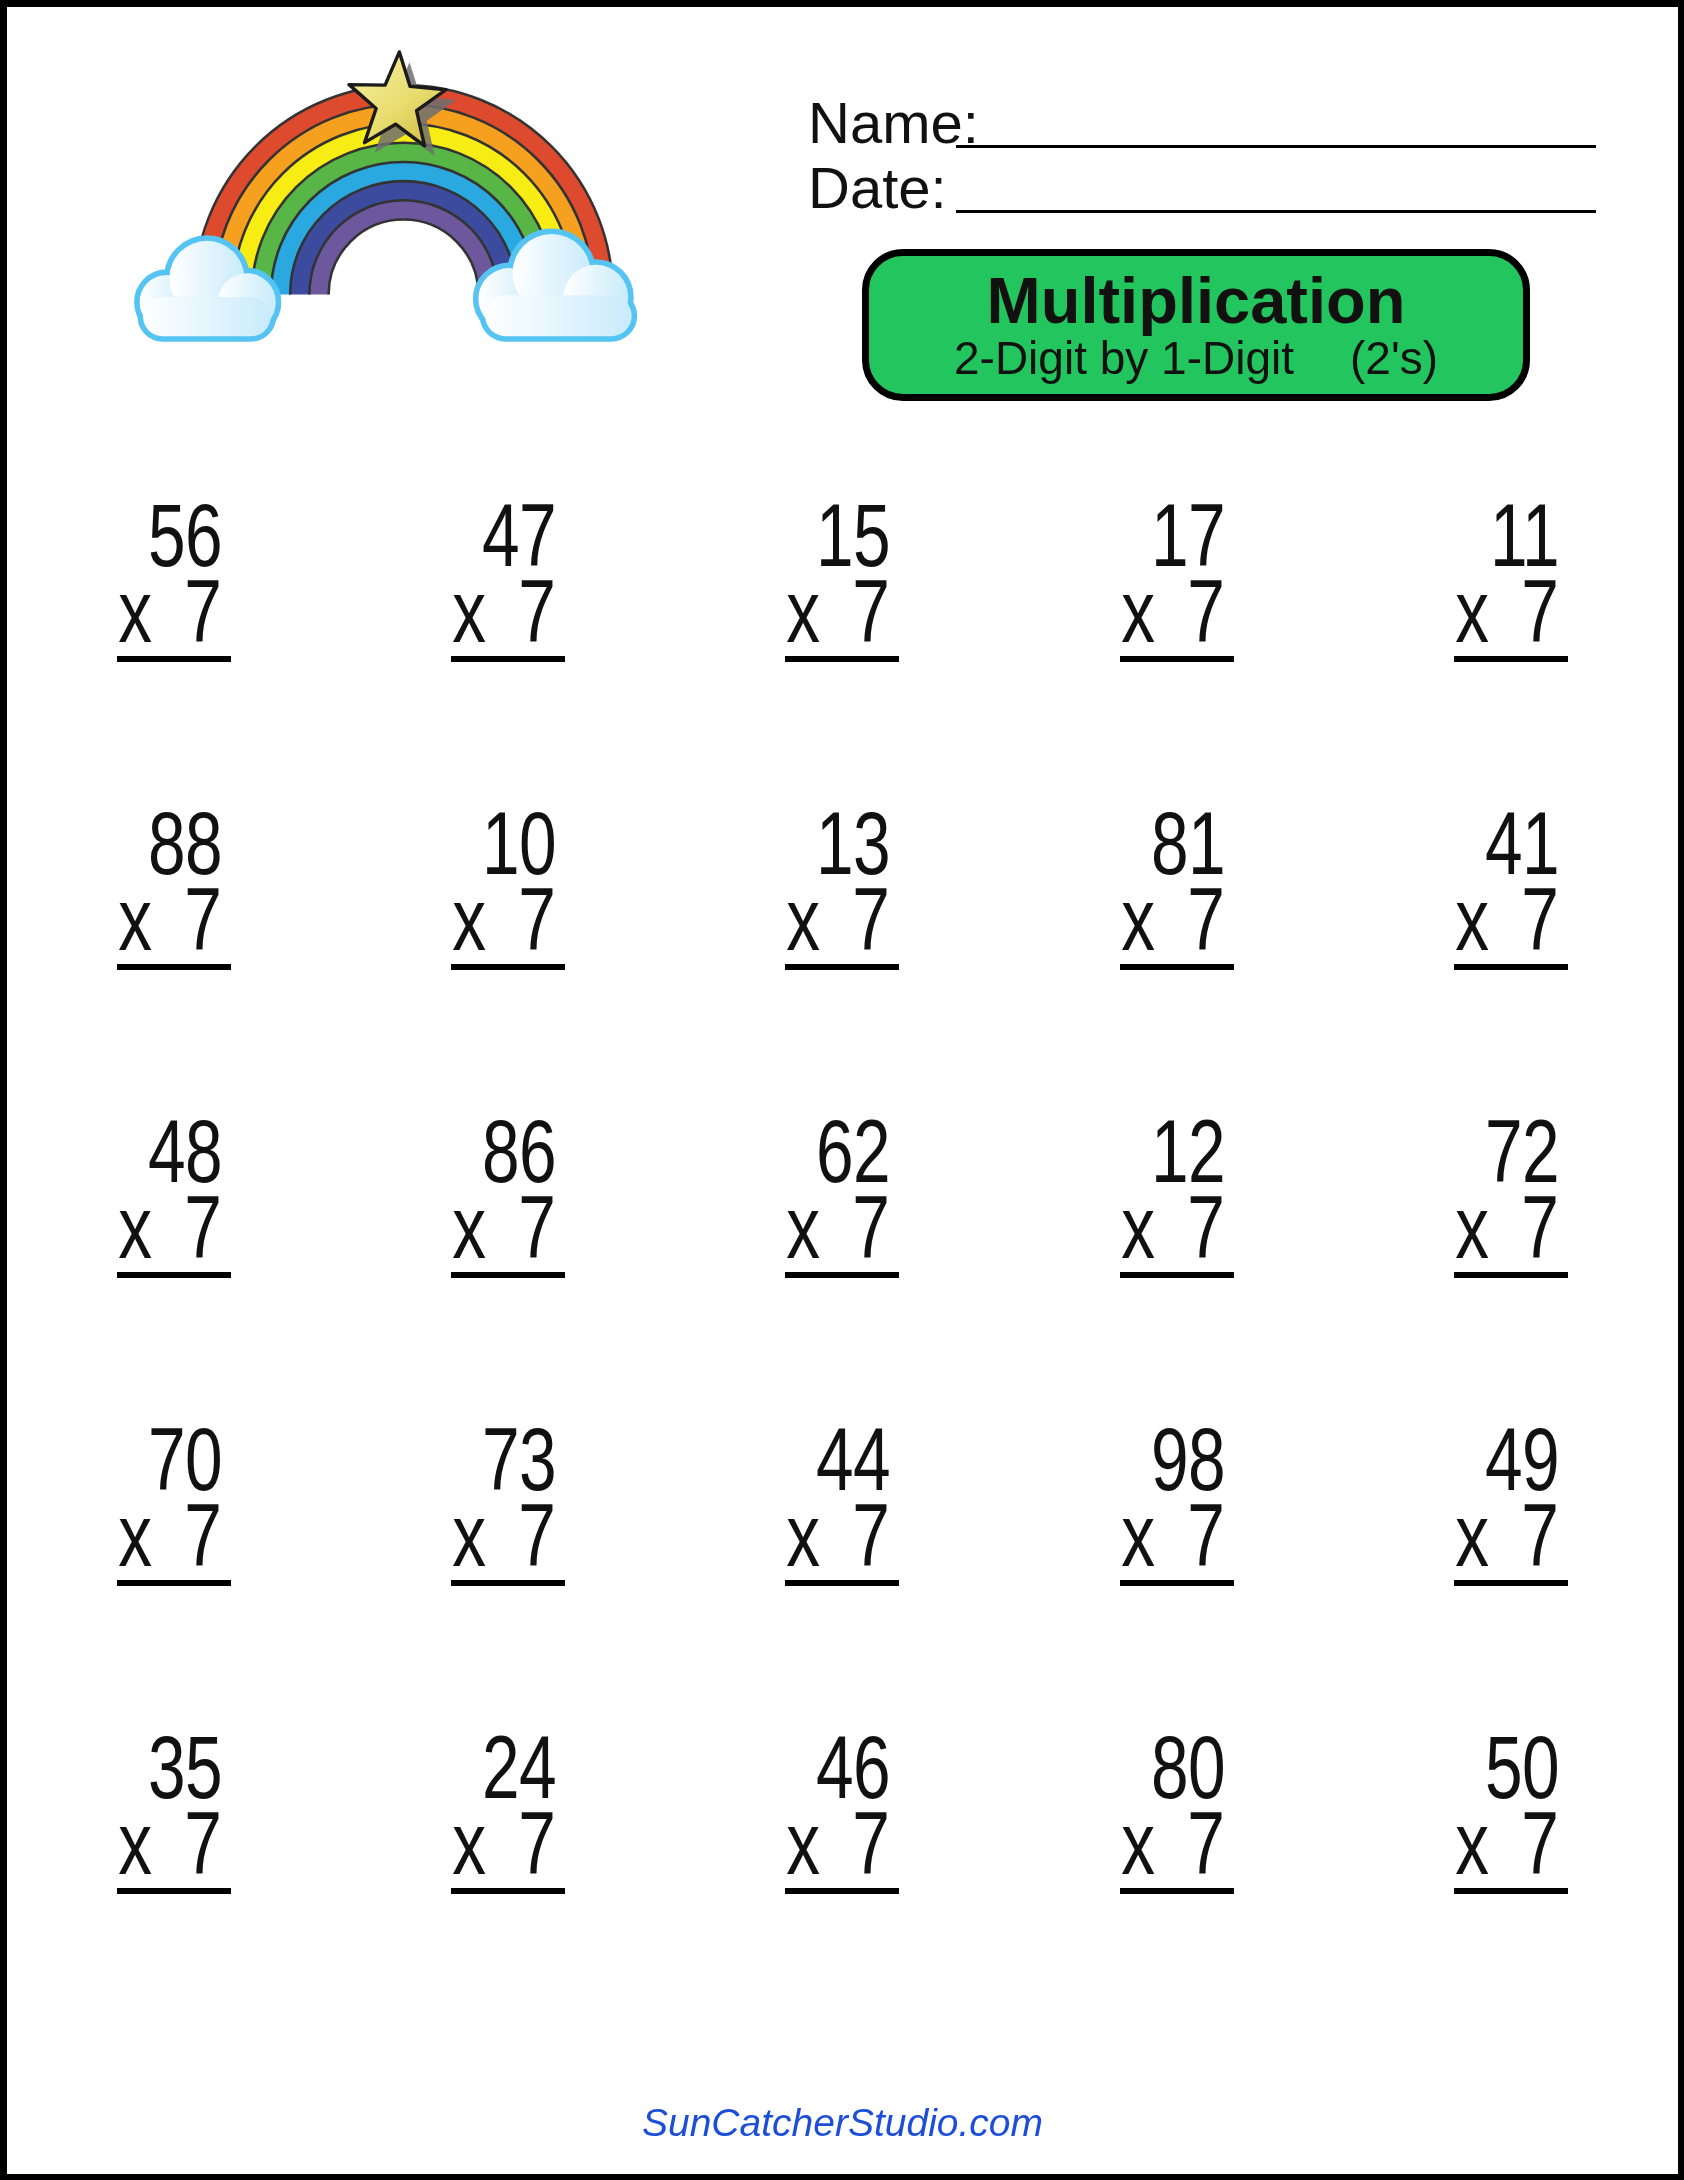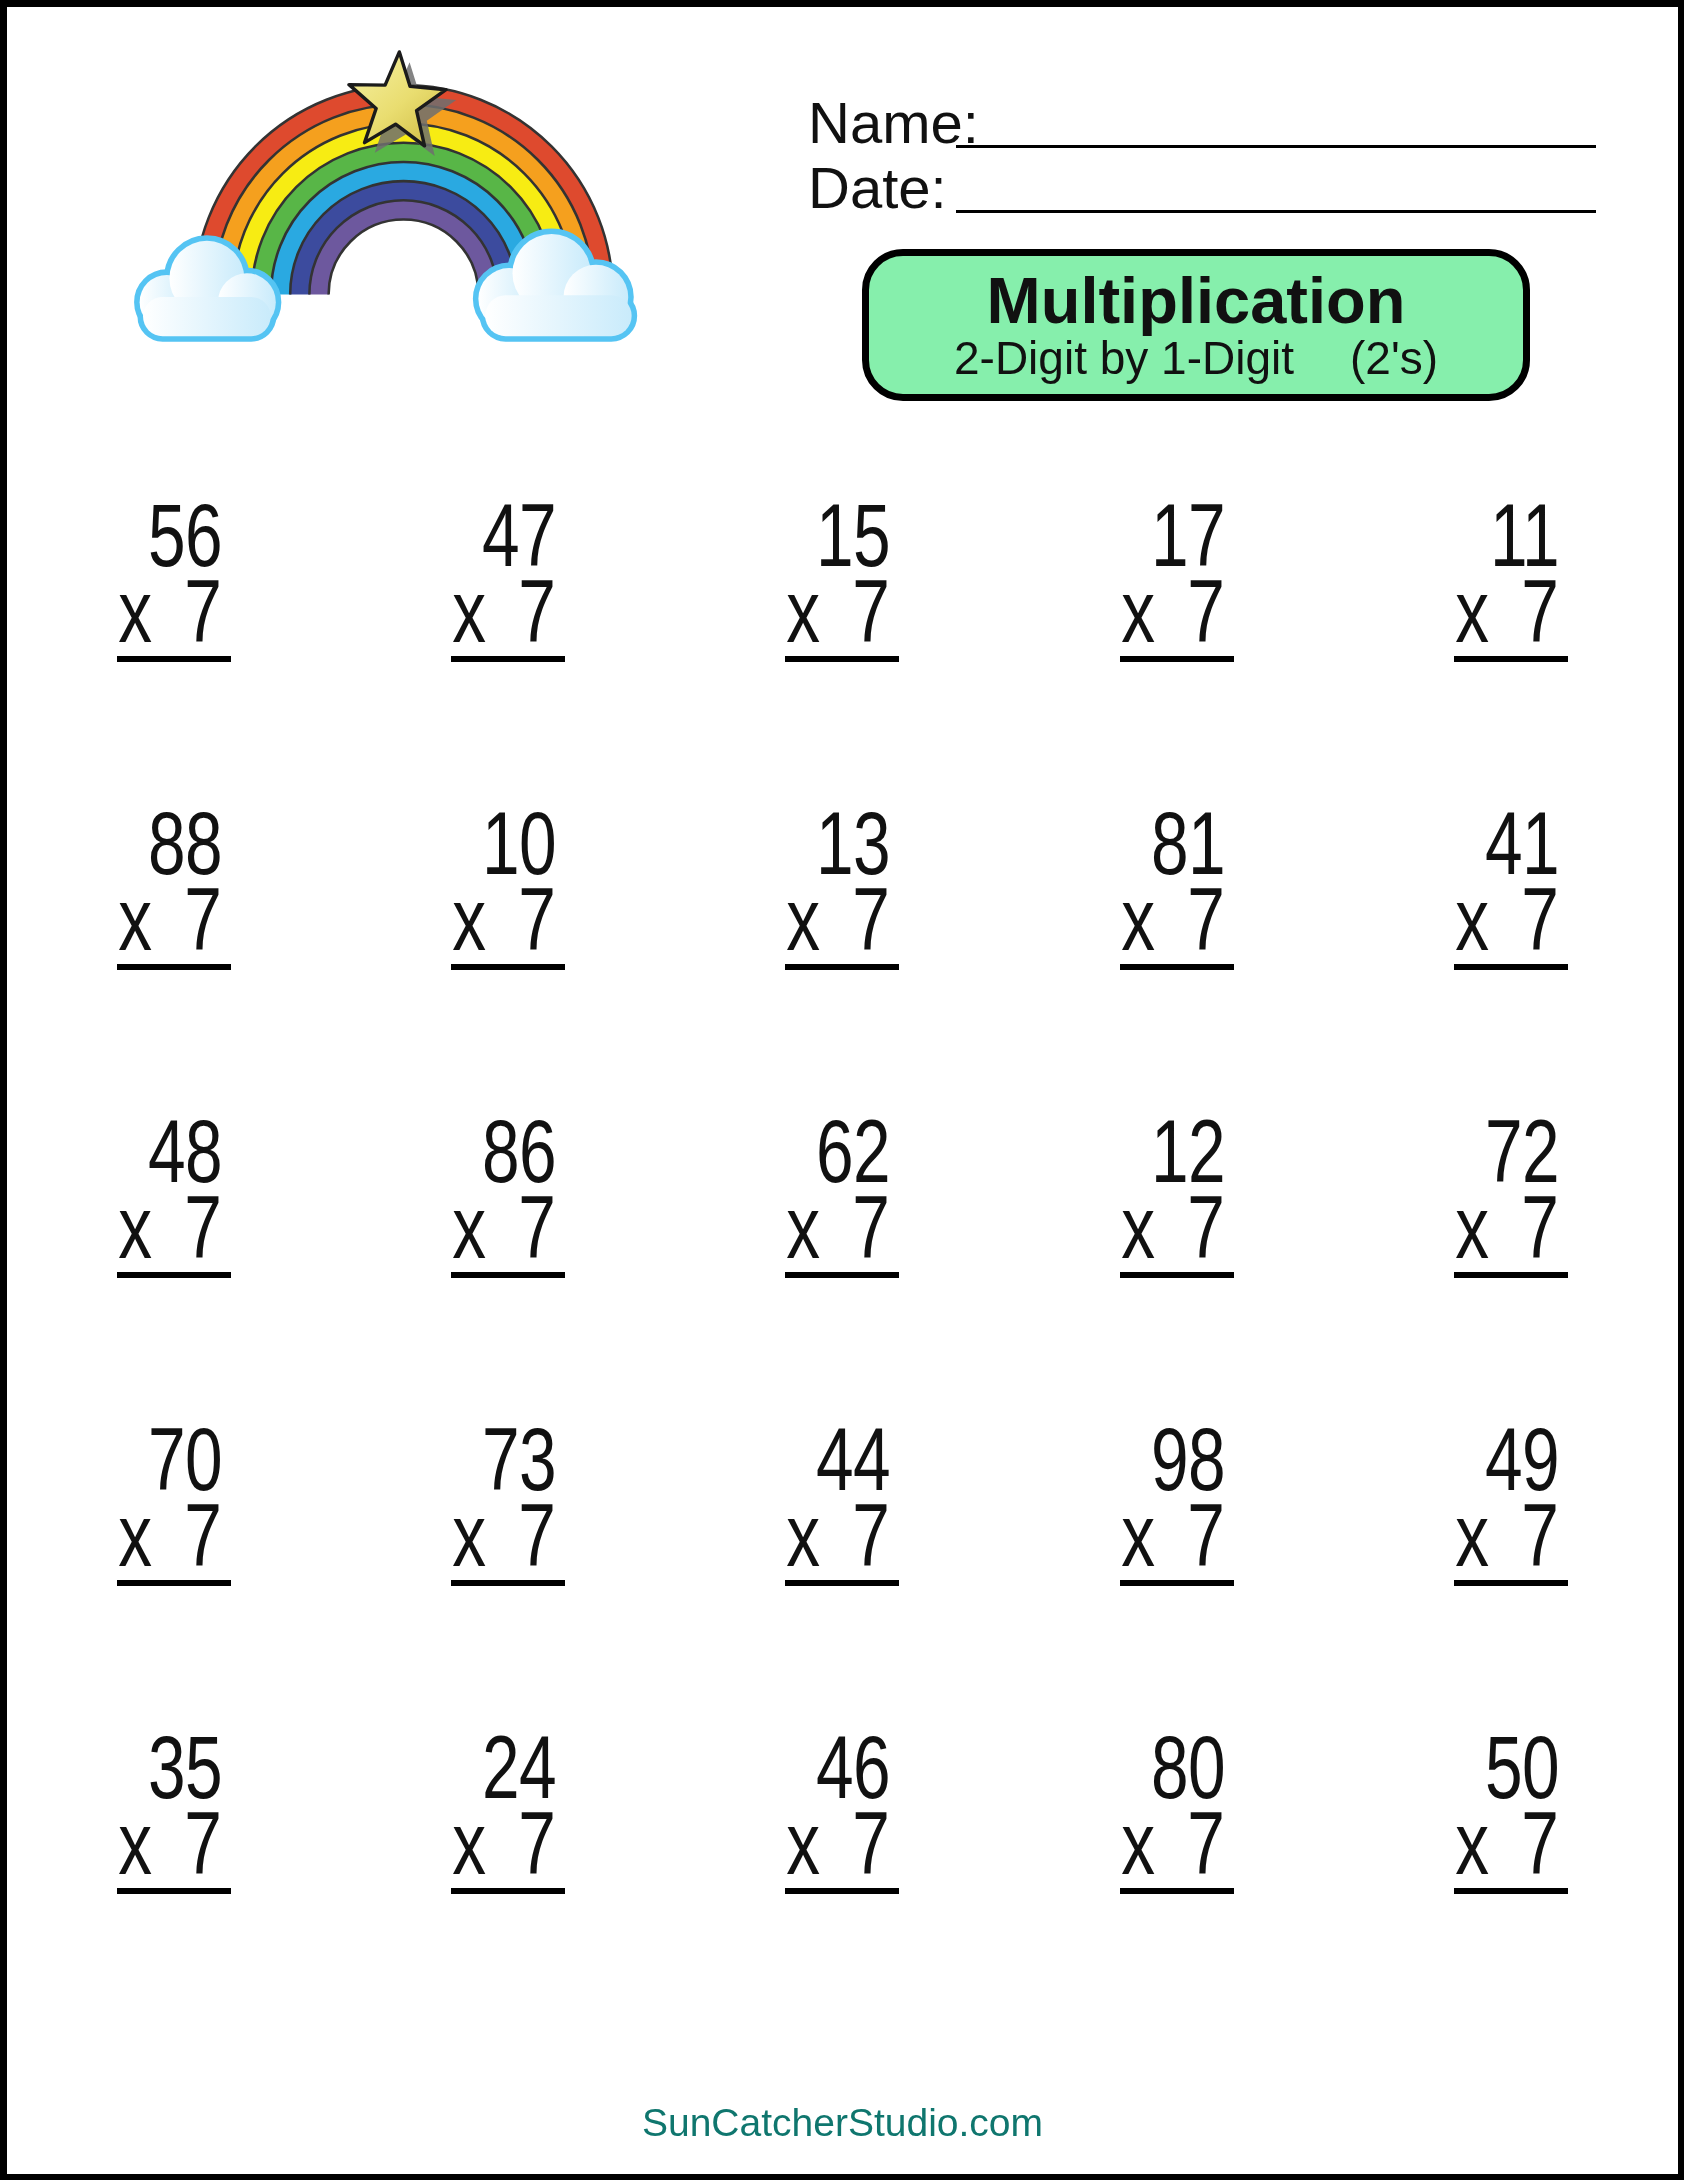--- a/index.html
+++ b/index.html
@@ -32,21 +32,21 @@
     width:136px;text-align:right;font-size:58px;line-height:1.1;
     padding-right:12px;flex:0 0 auto;
   }
   .field-line{
     flex:1 1 auto;height:0;border-bottom:3.4px solid #000;margin-bottom:6.8px;
   }
   
   .title-box{
     position:absolute;left:855px;top:242px;width:668px;height:152px;
     box-sizing:border-box;
-    background:#86efac;
+    background:#22c55e;
     border:7.7px solid #000;border-radius:41px;
     display:flex;flex-direction:column;align-items:center;justify-content:center;
   }
   .title-box .title{font-size:65px;font-weight:bold;line-height:1.02;}
   .title-box .subtitle{font-size:46px;line-height:1.05;display:inline-flex;gap:56px;}
   
   .problems{
     position:absolute;left:0;top:471px;width:100%;
     display:grid;grid-template-columns:repeat(5,1fr);grid-auto-rows:308px;
     justify-items:center;
@@ -64,21 +64,21 @@
     font-size:89px;line-height:0.85;
     display:flex;justify-content:space-between;
     padding:0 12px 0 1.7px;
   }
   .answer-line{
     margin-top:6.8px;border-bottom:6px solid #000;width:100%;height:0;
   }
   
   .footer{
     position:absolute;left:0;top:2094px;width:100%;
-    text-align:center;font-size:39px;color:#0f766e;
+    text-align:center;font-size:39px;color:#1d4ed8;font-style:italic;
   }
 </style>
 </head>
 <body>
 
 <div class="page">
 
   <div class="rainbow-wrap">
     <svg width="515" height="294" viewBox="0 0 605 345">
       <defs>

